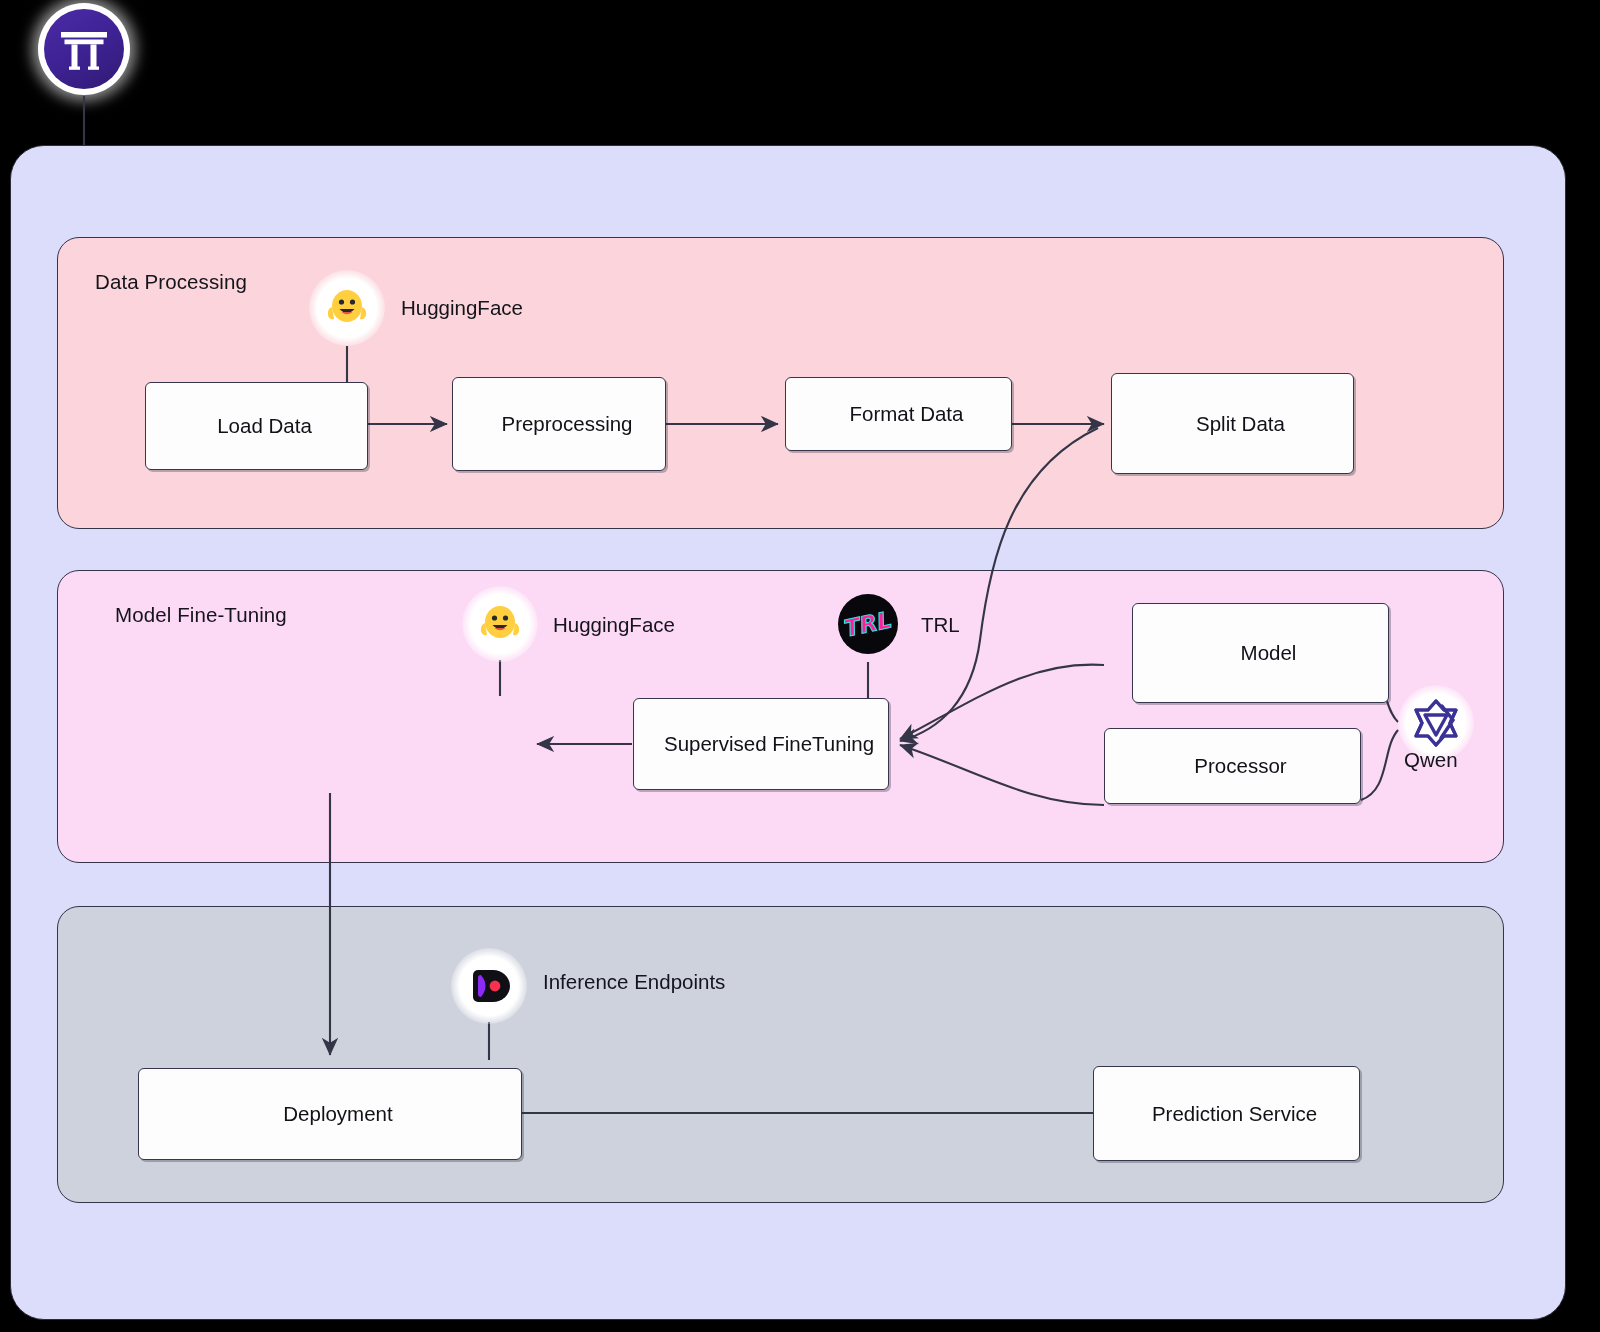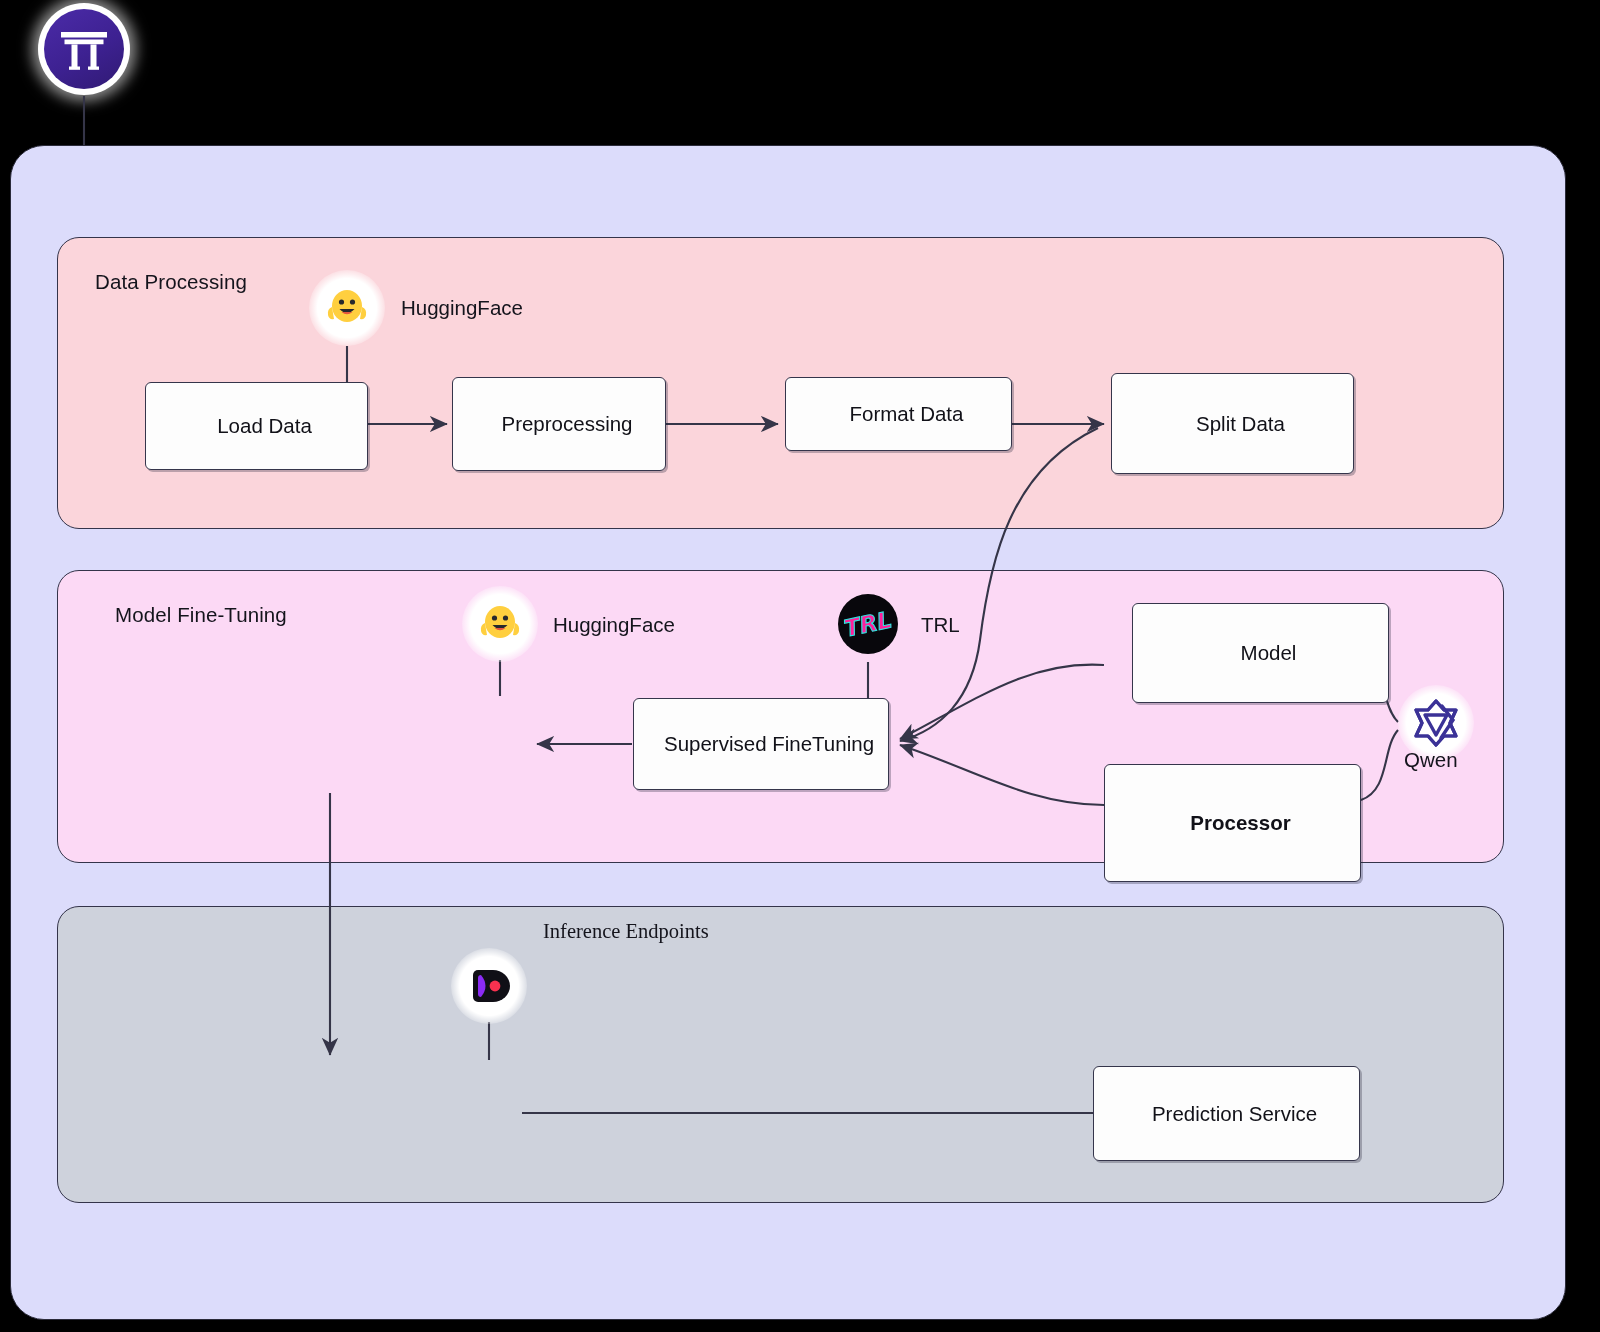--- a/index.html
+++ b/index.html
@@ -139,22 +139,23 @@
   <div class="node" style="left:785px;top:377px;width:227px;height:74px;text-align:center;">Format Data</div>
   <div class="node" style="left:1111px;top:373px;width:243px;height:101px;">Split Data</div>
 
 
   <div class="node" style="left:633px;top:698px;width:256px;height:92px;">
     <span>Supervised Fine</span>
     <span>Tuning</span>
   </div>
 
   <div class="node" style="left:1104px;top:603px;width:257px;height:100px;margin-left:28px;">Model</div>
-  <div class="node" style="left:1104px;top:764px;width:257px;height:118px;font-weight:bold;">Processor</div>
-
+  <div class="node" style="left:1104px;top:728px;width:257px;height:76px;">Processor</div>
+
+  <div class="node" style="left:138px;top:1068px;width:384px;height:92px;">Deployment</div>
   <div class="node" style="left:1093px;top:1066px;width:267px;height:95px;">Prediction Service</div>
 
   <div class="tech" style="left:309px;top:270px;">
     <div class="halo"></div>
     <div class="glyph">
       <svg width="46" height="46" viewBox="0 0 46 46">
         <ellipse cx="23" cy="21" rx="15" ry="16" fill="#ffcf3f"></ellipse>
         <path d="M8 22 q-5 2 -4 8 q1 5 6 4 z" fill="#ffcf3f"></path>
         <path d="M38 22 q5 2 4 8 q-1 5 -6 4 z" fill="#ffcf3f"></path>
         <circle cx="17.5" cy="17" r="2.6" fill="#27282d"></circle>
@@ -209,15 +210,15 @@
   <div class="tech" style="left:451px;top:948px;">
     <div class="halo"></div>
     <div class="glyph">
       <svg width="48" height="48" viewBox="0 0 48 48">
         <path d="M13 8 h15 a17 16 0 0 1 0 32 h-15 a5 5 0 0 1 -5 -5 v-22 a5 5 0 0 1 5 -5 z" fill="#100f16"></path>
         <path d="M16 13 q9 11 0 22 q-3 0 -3 -3 v-16 q0 -3 3 -3 z" fill="#8b2bf5"></path>
         <circle cx="30" cy="24" r="5.4" fill="#f8314f"></circle>
       </svg>
     </div>
   </div>
-  <div class="tech-label" style="left:543px;top:920px;font-family:Liberation Serif, serif;">Inference Endpoints</div>
+  <div class="tech-label" style="left:543px;top:970px;">Inference Endpoints</div>
 
 </div>
 
 </body></html>

